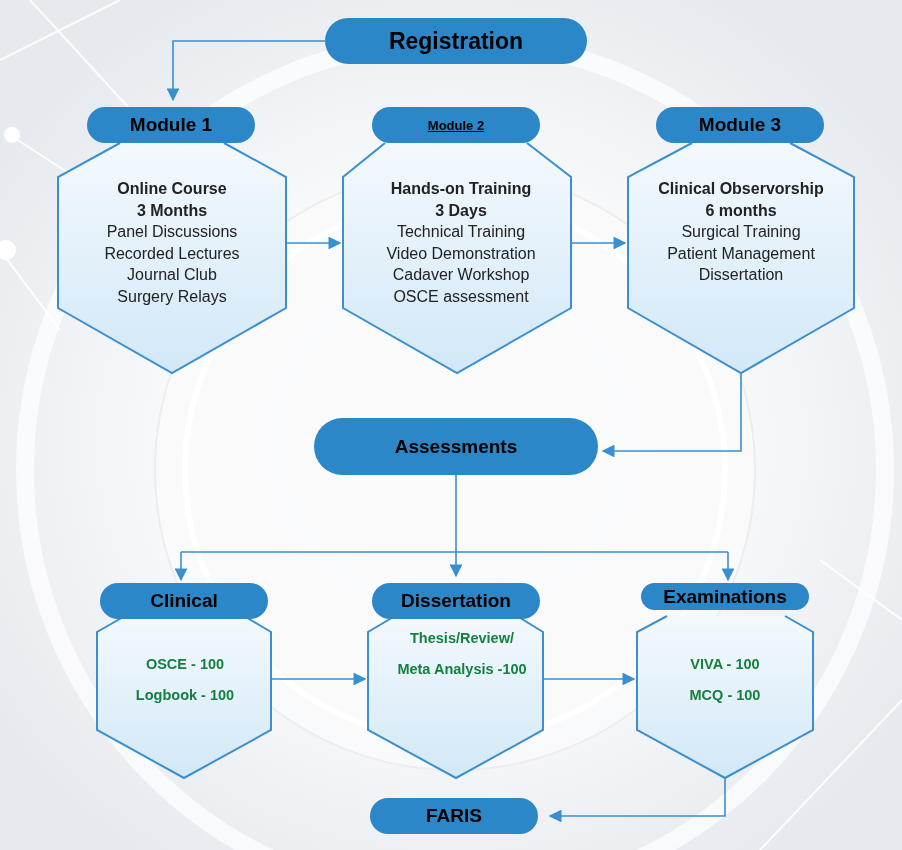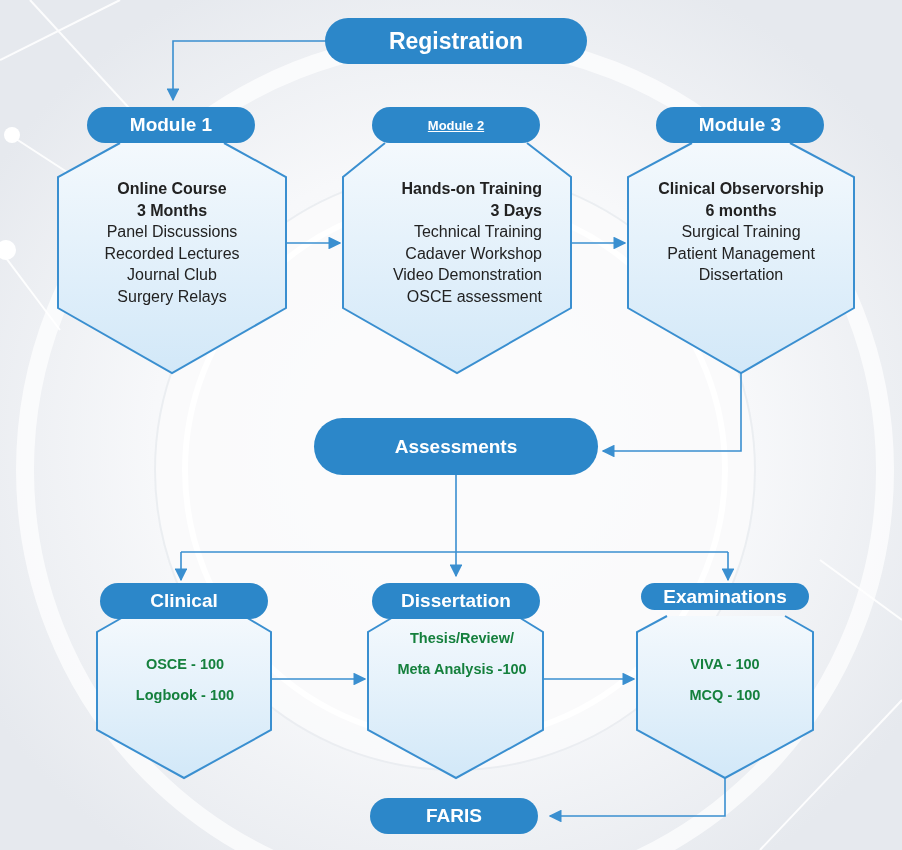--- a/index.html
+++ b/index.html
@@ -3,21 +3,21 @@
   <meta charset="utf-8">
   <style>
     html, body { margin: 0; padding: 0; }
     body {
       width: 902px; height: 850px; overflow: hidden; position: relative;
       font-family: "Liberation Sans", sans-serif;
       background: #f1f3f6;
     }
     #bg { position: absolute; left: 0; top: 0; width: 902px; height: 850px; }
     #diagram { position: absolute; left: 0; top: 0; width: 902px; height: 850px; }
-    .pill { position: absolute; background: #2c87c9; color: #ffffff; font-weight: bold;
+    .pill { position: absolute; background: #2c87c9; color: #000000; font-weight: bold;
       display: flex; align-items: center; justify-content: center; border-radius: 999px;
       box-sizing: border-box; }
     .hex-text { position: absolute; text-align: center; color: #222; font-size: 16px; line-height: 21.5px; }
     .hex-text .b { font-weight: bold; }
     .score { position: absolute; text-align: center; color: #15803d; font-weight: bold; font-size: 14.5px; }
     .score div { height: 31px; line-height: 31px; }
   </style>
 </head>
 <body>
 
@@ -97,26 +97,26 @@
 </div>
 
 <div class="hex-text" style="left:72px; top:178px; width:200px;">
   <div class="b">Online Course</div>
   <div class="b">3 Months</div>
   <div>Panel Discussions</div>
   <div>Recorded Lectures</div>
   <div>Journal Club</div>
   <div>Surgery Relays</div>
 </div>
-<div class="hex-text" style="left:332px; top:178px; width:210px;text-align:right;">
+<div class="hex-text" style="left:356px; top:178px; width:210px;">
   <div class="b">Hands-on Training</div>
   <div class="b">3 Days</div>
   <div>Technical Training</div>
+  <div>Video Demonstration</div>
   <div>Cadaver Workshop</div>
-  <div>Video Demonstration</div>
   <div>OSCE assessment</div>
 </div>
 <div class="hex-text" style="left:631px; top:178px; width:220px;">
   <div class="b">Clinical Observorship</div>
   <div class="b">6 months</div>
   <div>Surgical Training</div>
   <div>Patient Management</div>
   <div>Dissertation</div>
 </div>
 

